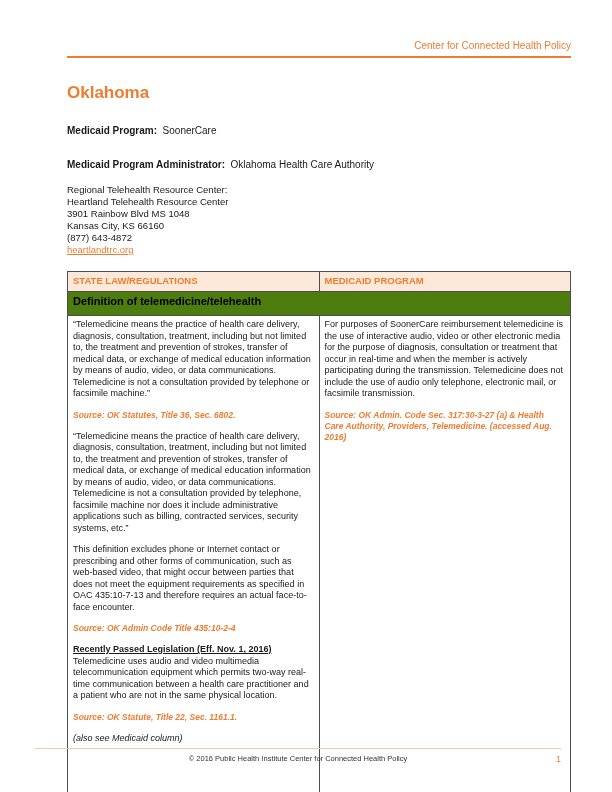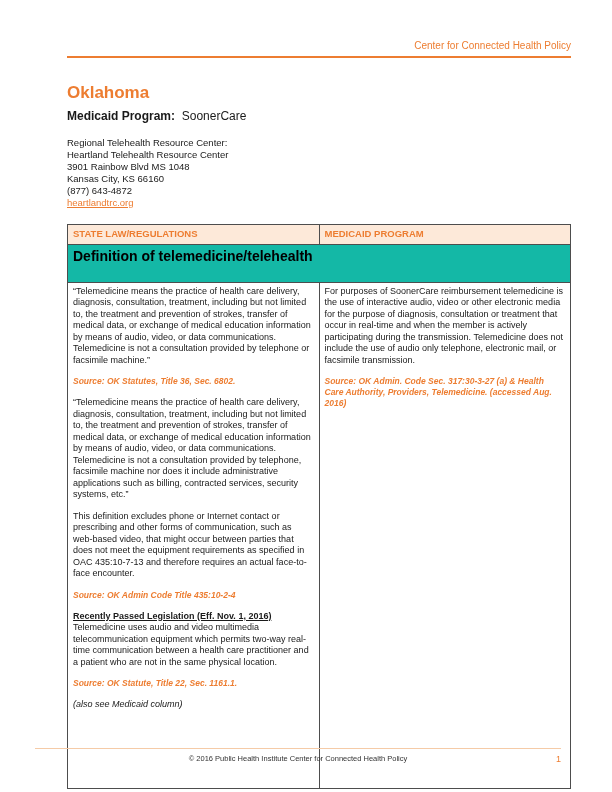--- a/index.html
+++ b/index.html
@@ -11,40 +11,40 @@
   }
   .content { padding:40px 41px 0 67px; }
 
   .brand-line {
     text-align:right; color:#ED7D31; font-size:10px; font-weight:400;
     padding-bottom:5px; border-bottom:2px solid #ED7D31;
   }
   .page-title {
     color:#ED7D31; font-size:17px; font-weight:bold; margin-top:25px;
   }
-  .info-line { font-size:12px; margin-top:8px; line-height:11.5px; }
+  .info-line { font-size:10px; margin-top:22px; line-height:11.5px; }
   .info-line b { font-weight:bold; }
   .addr-block { font-size:9.5px; margin-top:14px; line-height:12px; }
   .addr-block .lbl { font-weight:normal; }
   a.site-link { color:#ED7D31; text-decoration:underline; cursor:pointer; }
 
   table.law-table {
     width:100%; border-collapse:collapse; margin-top:15px;
     font-size:9px; table-layout:fixed;border-radius:8px;
   }
   table.law-table th, table.law-table td {
     border:1px solid #4d4d4d; padding:3px 5px; vertical-align:top; text-align:left;
   }
   th.col-head {
     background:#FDE9D9; color:#ED7D31; font-weight:bold;
     font-size:9.5px; height:20px; vertical-align:middle;
   }
   td.section-row {
-    background:#14b8a6; color:#000; font-weight:bold;
-    font-size:14px; height:38px; vertical-align:middle;
+    background:#4d7c0f; color:#000; font-weight:bold;
+    font-size:11px; height:24px; vertical-align:middle;
   }
   td.body-cell { height:506px; padding-top:6px; }
   .para { line-height:11.5px; margin-bottom:10px; }
   .src {
     color:#ED7D31; font-style:italic; font-weight:bold;
     font-size:8.5px; line-height:11px; margin-bottom:10px;
   }
   .hd-underline { font-weight:bold; text-decoration:underline; line-height:11.5px; margin-bottom:0; }
   .note-italic { font-style:italic; line-height:11.5px; margin-bottom:0; }
 
@@ -65,20 +65,24 @@
 
     <div class="brand-line">Center for Connected Health Policy</div>
 
     <div class="page-title">Oklahoma</div>
 
     <div class="info-line">
       <b>Medicaid Program:</b>&nbsp;
       <span>SoonerCare</span>
     </div>
 
+    <div class="info-line">
+      <b>Medicaid Program Administrator:</b>&nbsp;
+      <span>Oklahoma Health Care Authority</span>
+    </div>
 
     <div class="addr-block">
       <div class="lbl">Regional Telehealth Resource Center:</div>
       <div>Heartland Telehealth Resource Center</div>
       <div>3901 Rainbow Blvd MS 1048</div>
       <div>Kansas City, KS 66160</div>
       <div>(877) 643-4872</div>
       <div><a class="site-link">heartlandtrc.org</a></div>
     </div>
 

